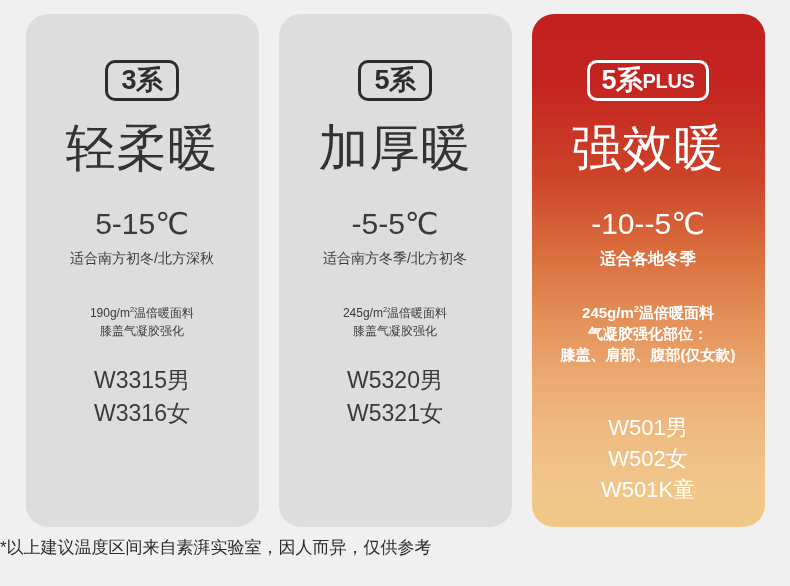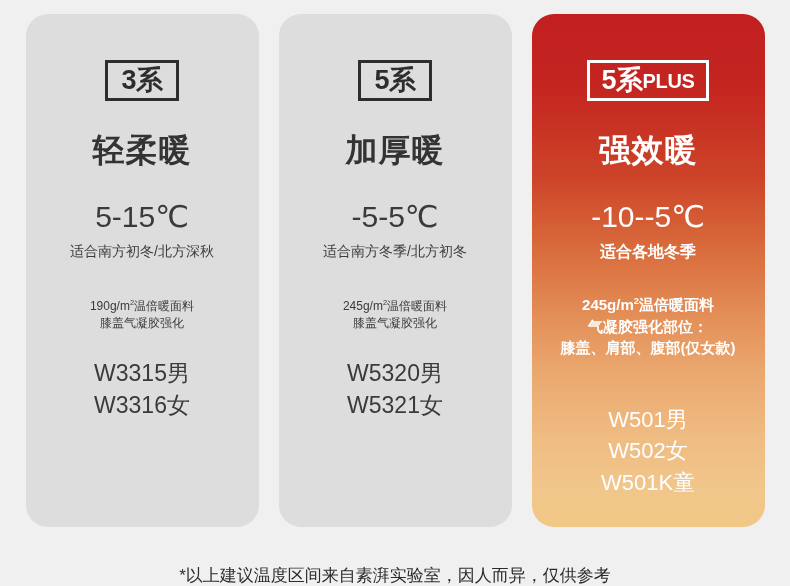--- a/index.html
+++ b/index.html
@@ -51,21 +51,21 @@
         #eaa86f 70%,
         #efbb81 82%,
         #f1c68b 92%,
         #f1c886 100%);
   }
 
   
   .badge {
     margin-top: 46px;
     border: 3px solid #2d2d2d;
-    border-radius: 0;
+    border-radius: 10px;
     height: 41px;
     padding: 0 13px;
     display: flex;
     align-items: center;
     justify-content: flex-start;
     white-space: nowrap;
   }
   .card.hot .badge {
     border-color: #ffffff;
     border-width: 3px;
@@ -82,23 +82,23 @@
   .badge-sub {
     font-size: 20px;
     font-weight: 700;
     color: #ffffff;
     line-height: 1;
     letter-spacing: -0.3px;
   }
 
   
   .title {
-    margin-top: 32px;
-    font-size: 32px;
-    font-weight: 700;
+    margin-top: 20px;
+    font-size: 50px;
+    font-weight: 400;
     color: #333333;
     line-height: 1.08;
     letter-spacing: 1px;
     white-space: nowrap;
   }
   .card.hot .title {
     color: #ffffff;
   }
 
   
@@ -161,23 +161,23 @@
   }
   .card.hot .codes {
     margin-top: 46px;
     color: #ffffff;
     font-size: 22px;
   }
 
   .footnote {
     position: absolute;
     left: 0;
-    top: 564px;
-    width: 790px;
-    text-align: center;
+    top: 536px;
+    width: 790px;
+    text-align: left;
     font-size: 17px;
     font-weight: 400;
     color: #2b2b2b;
     white-space: nowrap;
   }
 </style>
 </head>
 <body>
 
 <div id="page">

